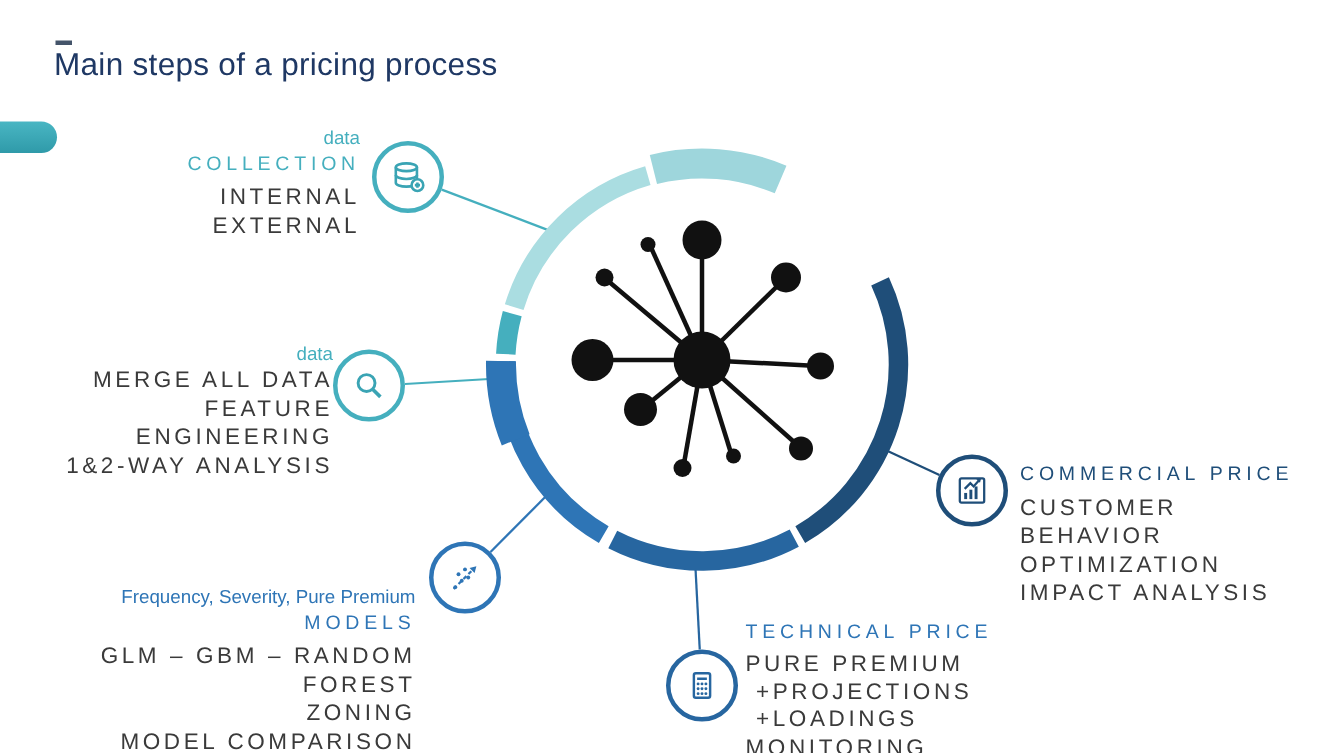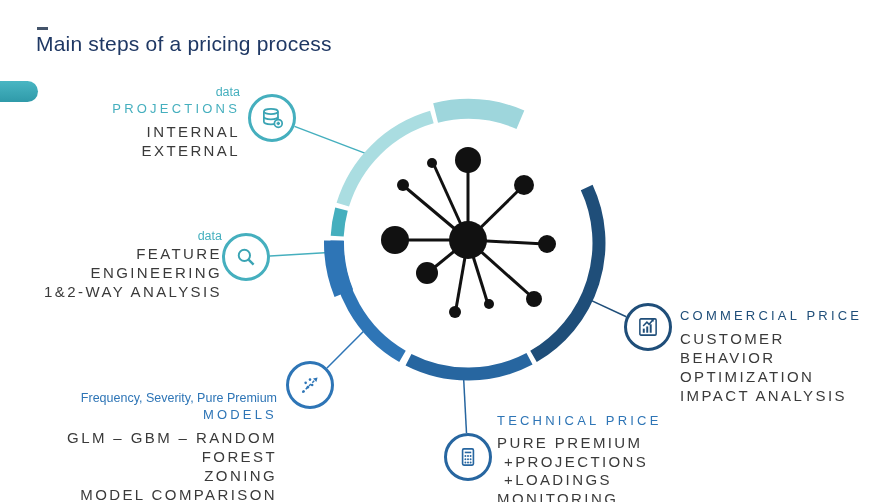--- a/index.html
+++ b/index.html
@@ -141,27 +141,28 @@
       <rect x="7.2" y="13.5" width="1.8" height="3.8" fill="currentColor" stroke="none"></rect>
       <rect x="10.4" y="11.5" width="1.8" height="5.8" fill="currentColor" stroke="none"></rect>
       <rect x="13.6" y="9.5" width="1.8" height="7.8" fill="currentColor" stroke="none"></rect>
       <path d="M7.5 11 l3.5 -3.5 2 2 3.5 -3.9"></path>
       <path d="M17.6 4.6 l-3 0.5 2.3 2.2 z" fill="currentColor" stroke="none"></path>
     </svg>
   </div>
 
   <div class="step right" style="left:40px;top:84px;width:200px;">
     <div class="pre teal">data</div>
-    <div class="step-title teal">PROJECTIONS</div>
+    <div class="step-title teal">COLLECTION</div>
     <div class="caps">INTERNAL</div>
     <div class="caps">EXTERNAL</div>
   </div>
 
   <div class="step right" style="left:0px;top:228px;width:222px;">
     <div class="pre teal">data</div>
+    <div class="caps">MERGE ALL DATA</div>
     <div class="caps">FEATURE ENGINEERING</div>
     <div class="caps">1&amp;2-WAY ANALYSIS</div>
   </div>
 
   <div class="step right" style="left:20px;top:390px;width:257px;">
     <div class="pre blue">Frequency, Severity, Pure Premium</div>
     <div class="step-title blue">MODELS</div>
     <div class="caps">GLM – GBM – RANDOM FOREST</div>
     <div class="caps">ZONING</div>
     <div class="caps">MODEL COMPARISON</div>

